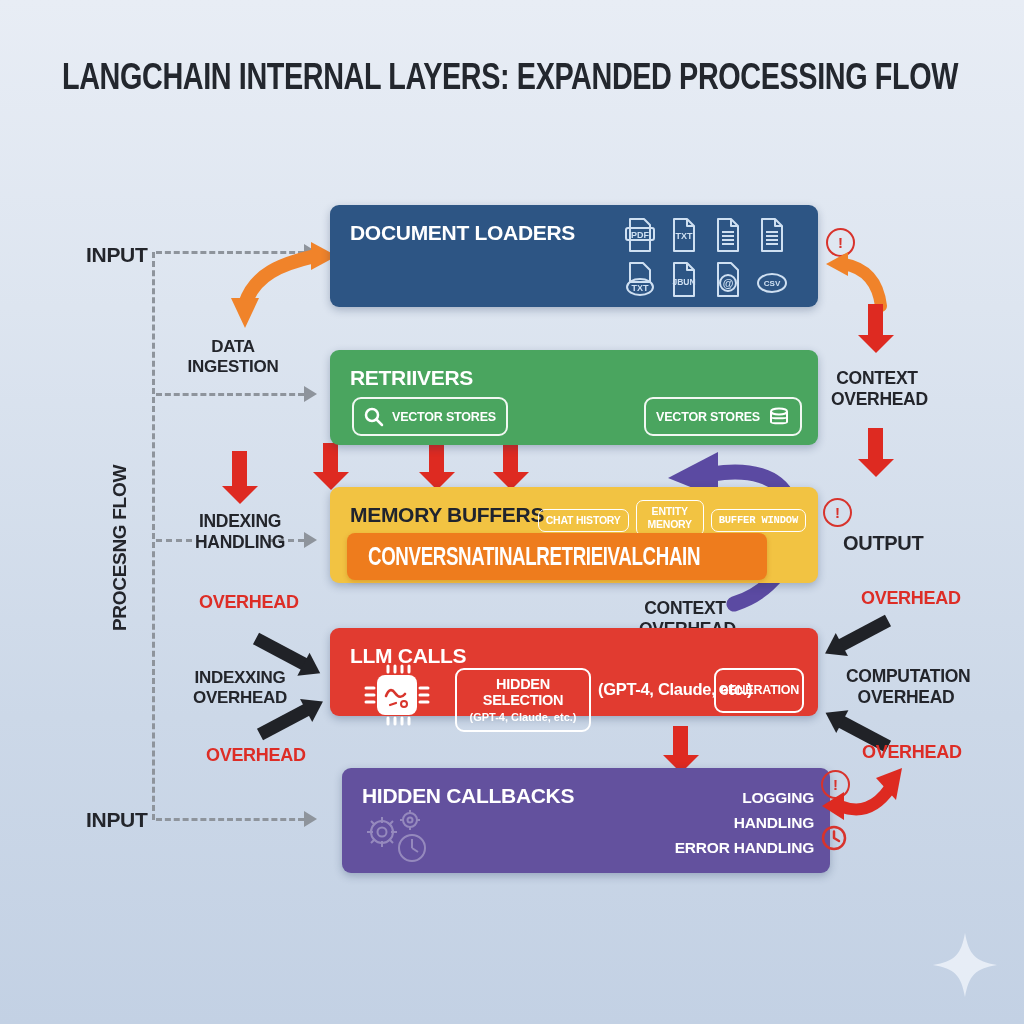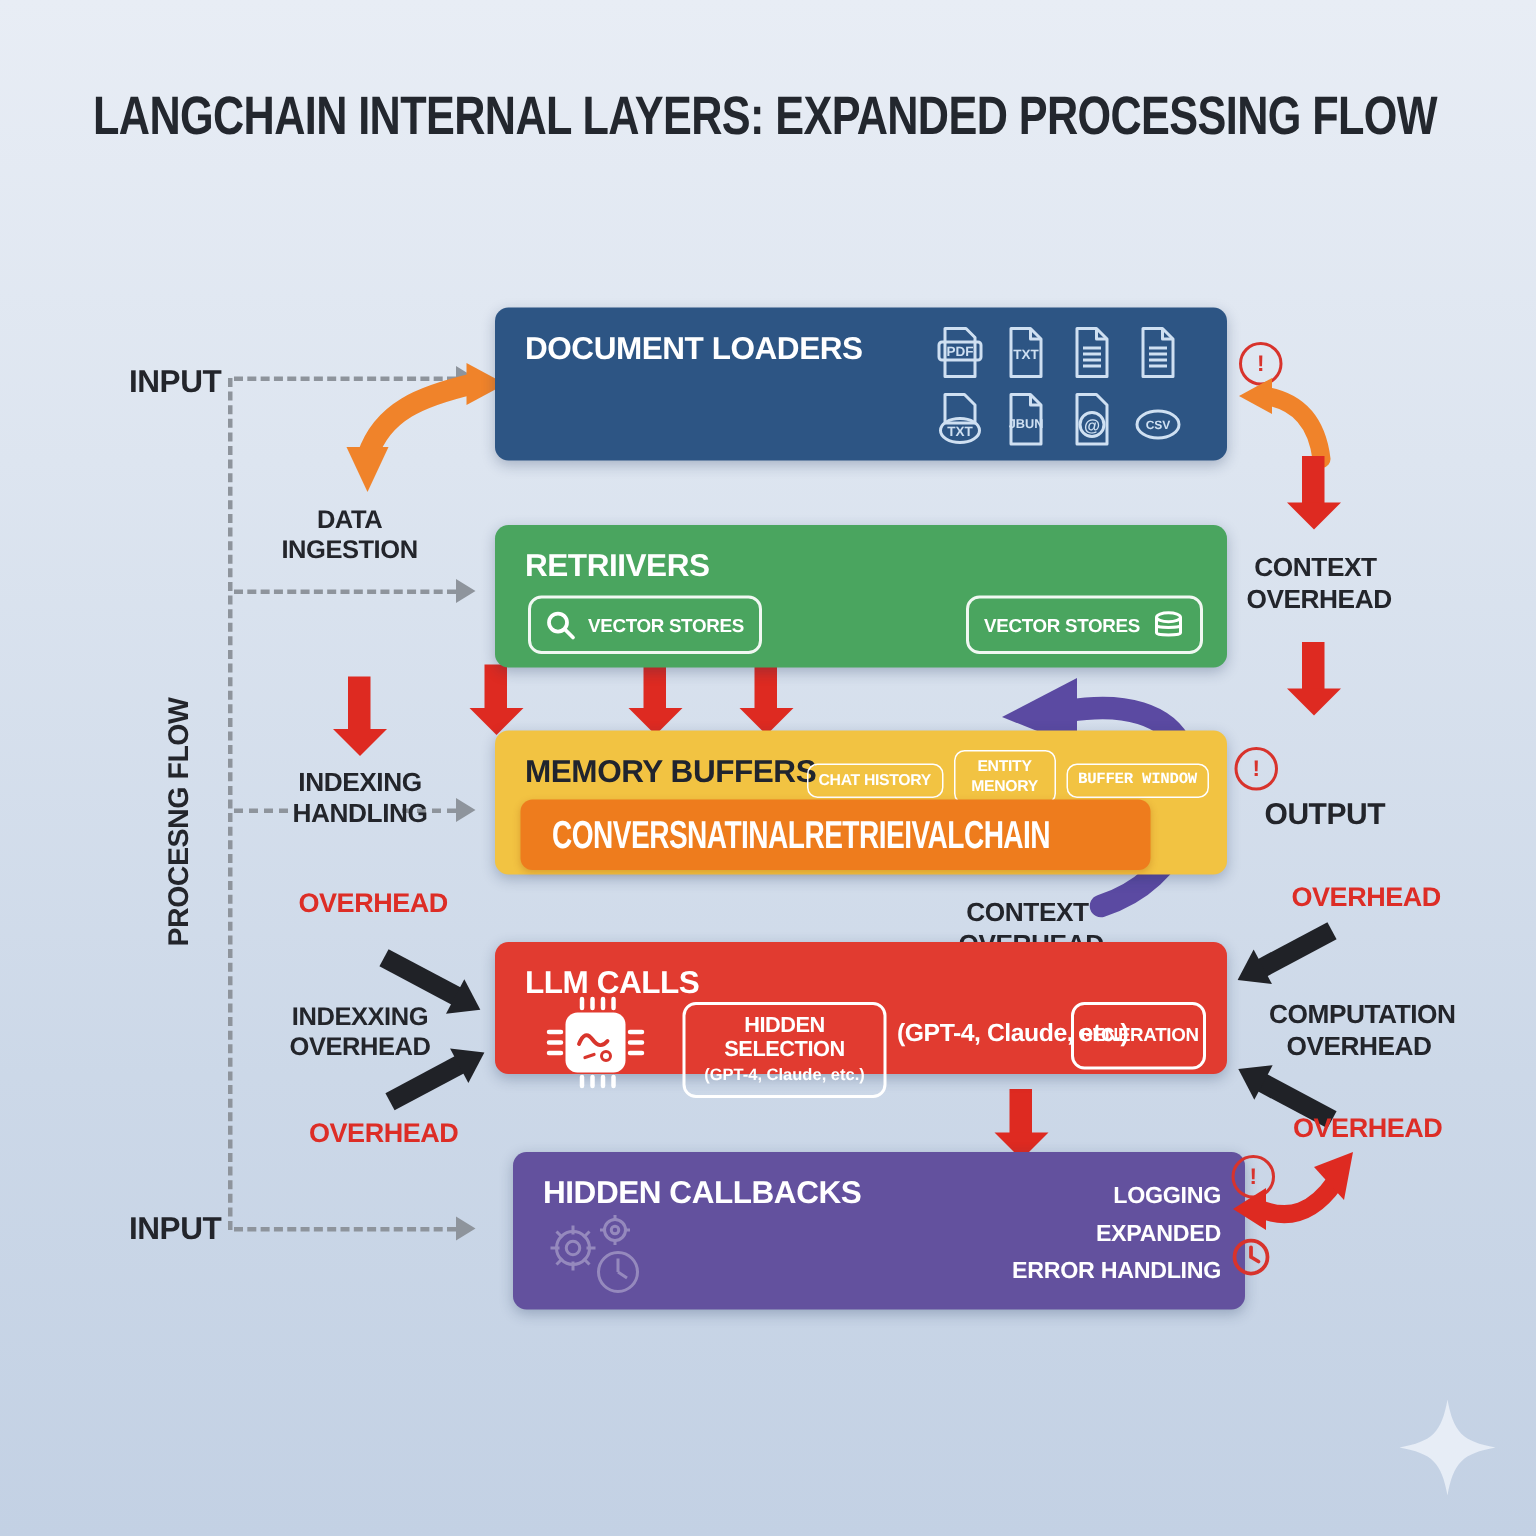--- a/index.html
+++ b/index.html
@@ -256,21 +256,21 @@
         <path d="M24 9v6 M24 33v6 M9 24h6 M33 24h6 M13 13l4 4 M35 13l-4 4 M13 35l4-4 M35 35l-4-4"></path>
         <circle cx="52" cy="12" r="7"></circle>
           <circle cx="52" cy="12" r="2.5"></circle>
         <path d="M52 2v4 M52 18v4 M42 12h4 M58 12h4"></path>
         <circle cx="54" cy="40" r="13"></circle>
           <path d="M54 40V31 M54 40l6 4"></path>
       </g>
     </svg>
     <div class="cb-items">
       <div>LOGGING</div>
-      <div>EXPANDED</div>
+      <div>HANDLING</div>
       <div>ERROR HANDLING</div>
     </div>
   </div>
 
   <div class="warn" style="left:821px;top:770px;">
       <span>!</span>
     </div>
   <svg class="abs" style="left:818px;top:758px;" width="100" height="70" viewBox="0 0 100 70">
     <path d="M22 48 C 42 56, 58 50, 72 30" stroke="#de2a21" stroke-width="12" fill="none" stroke-linecap="round"></path>
     <polygon points="26,34 4,48 26,62" fill="#de2a21"></polygon>

